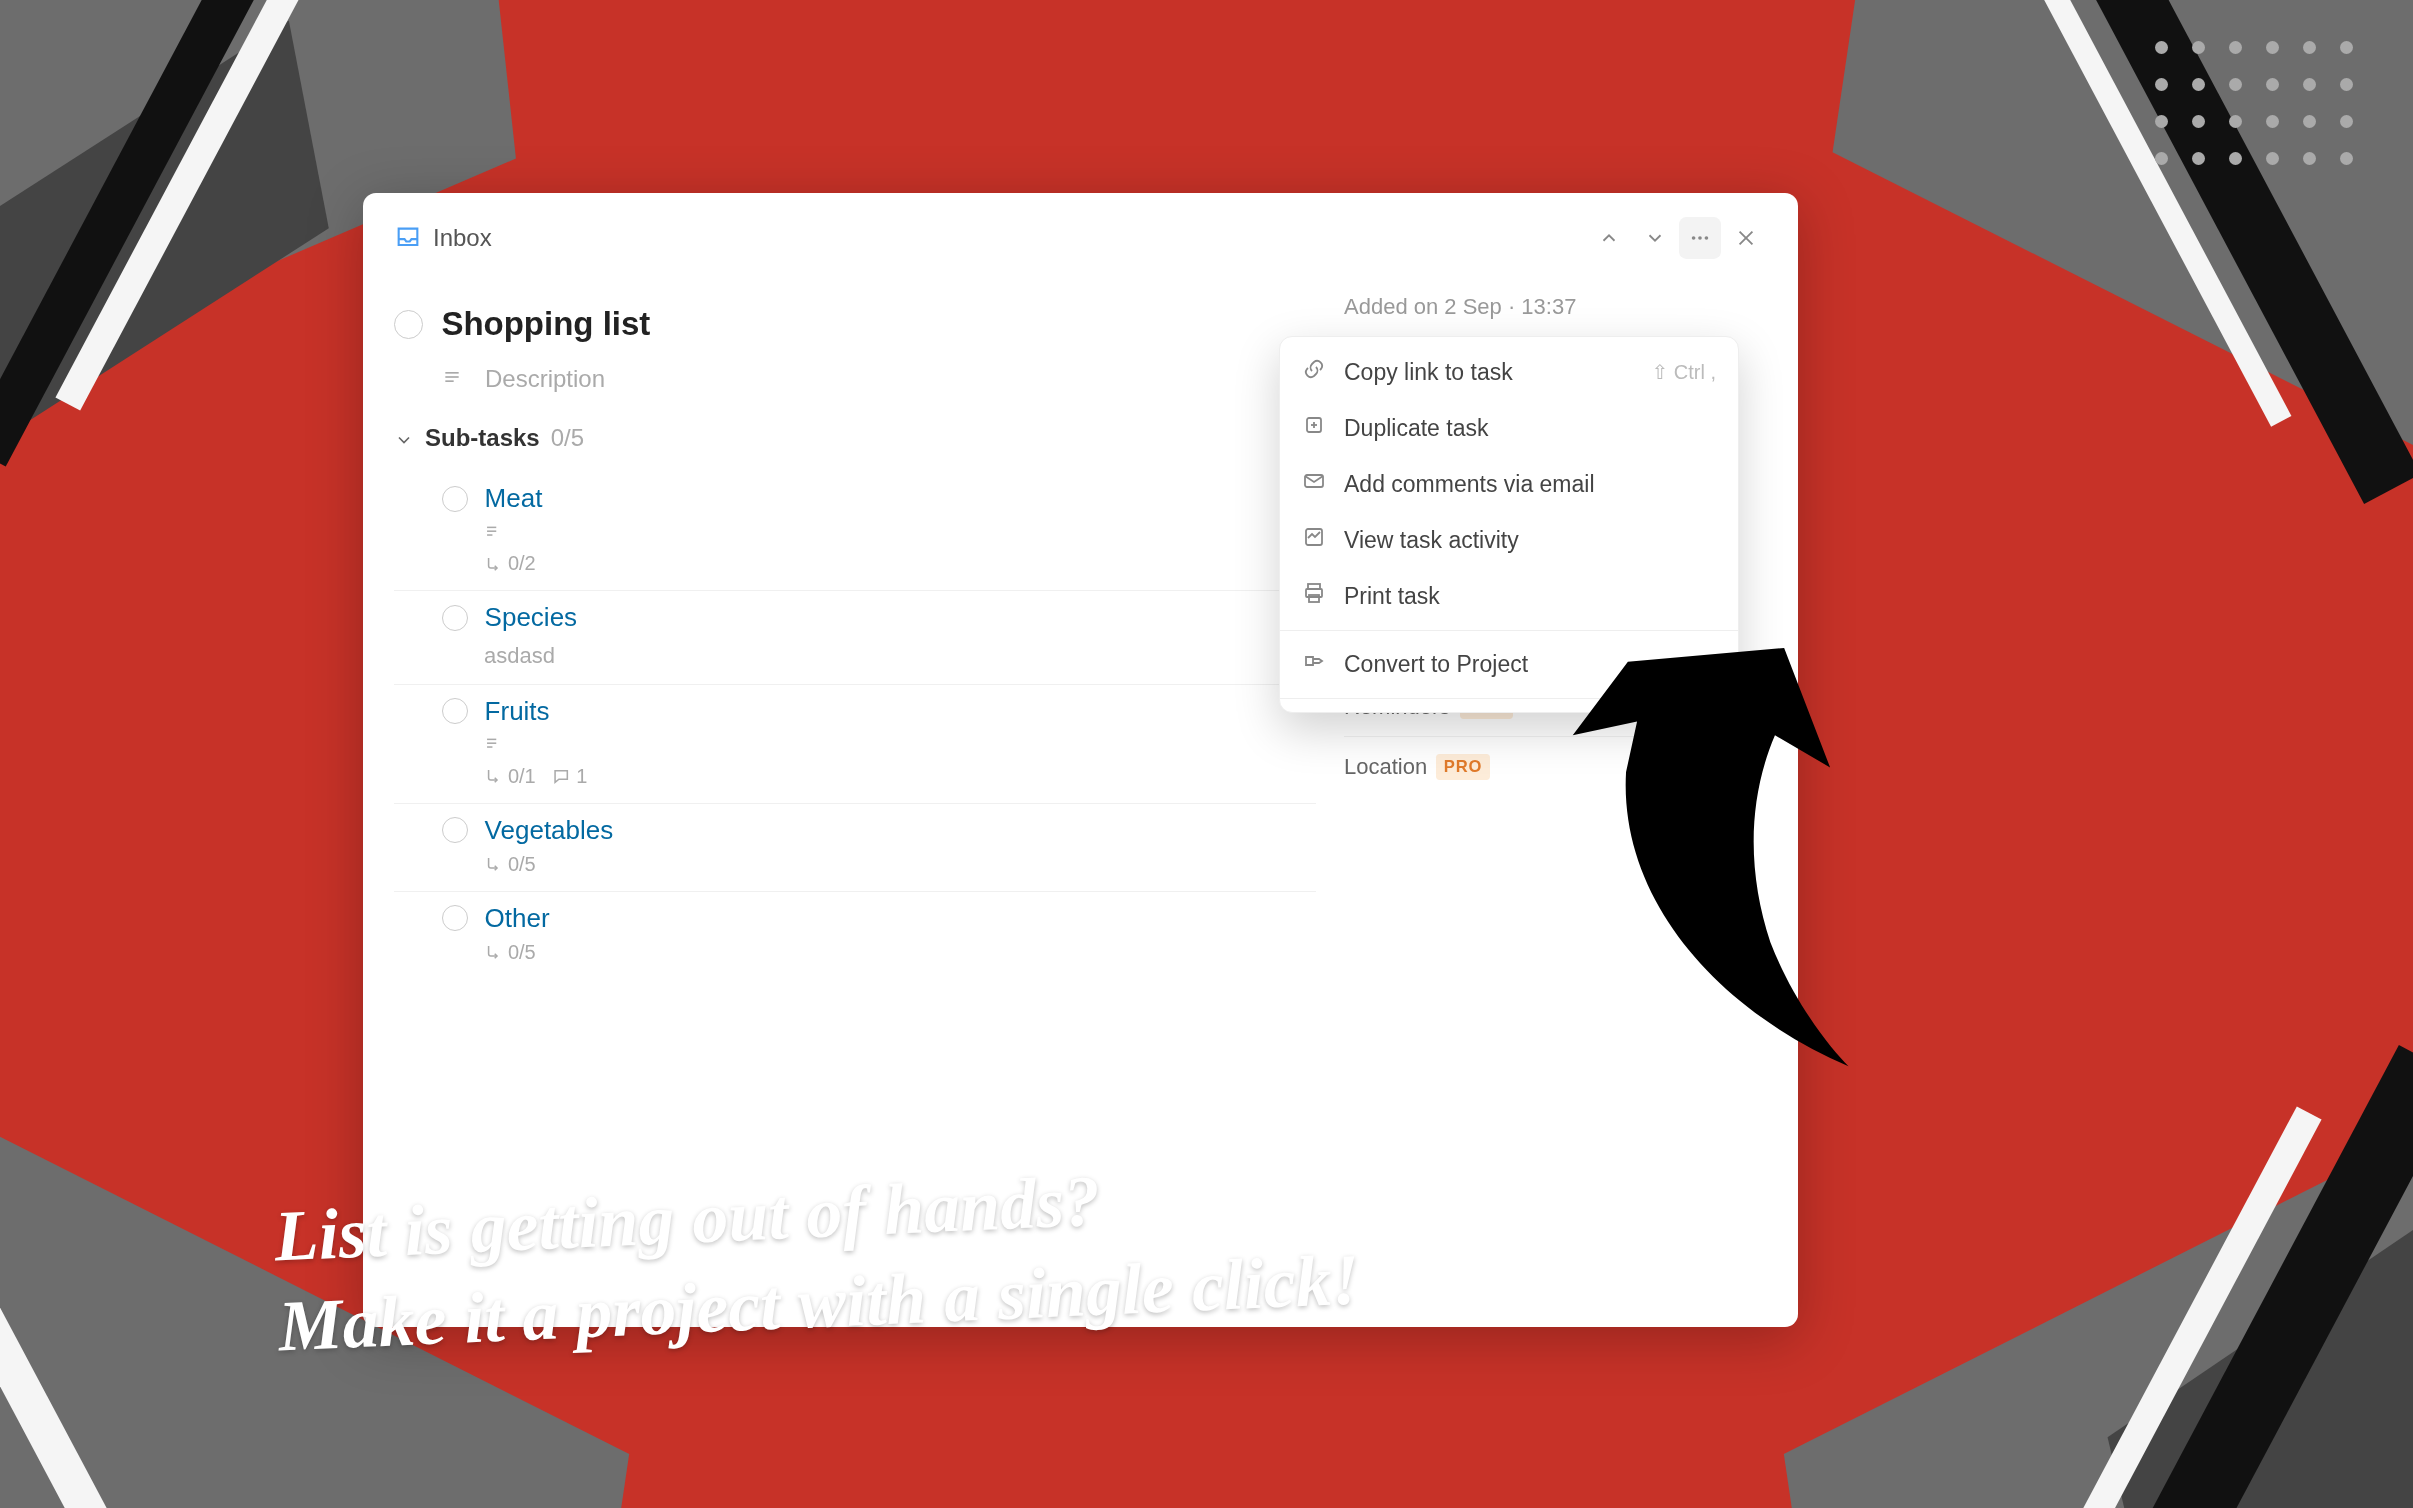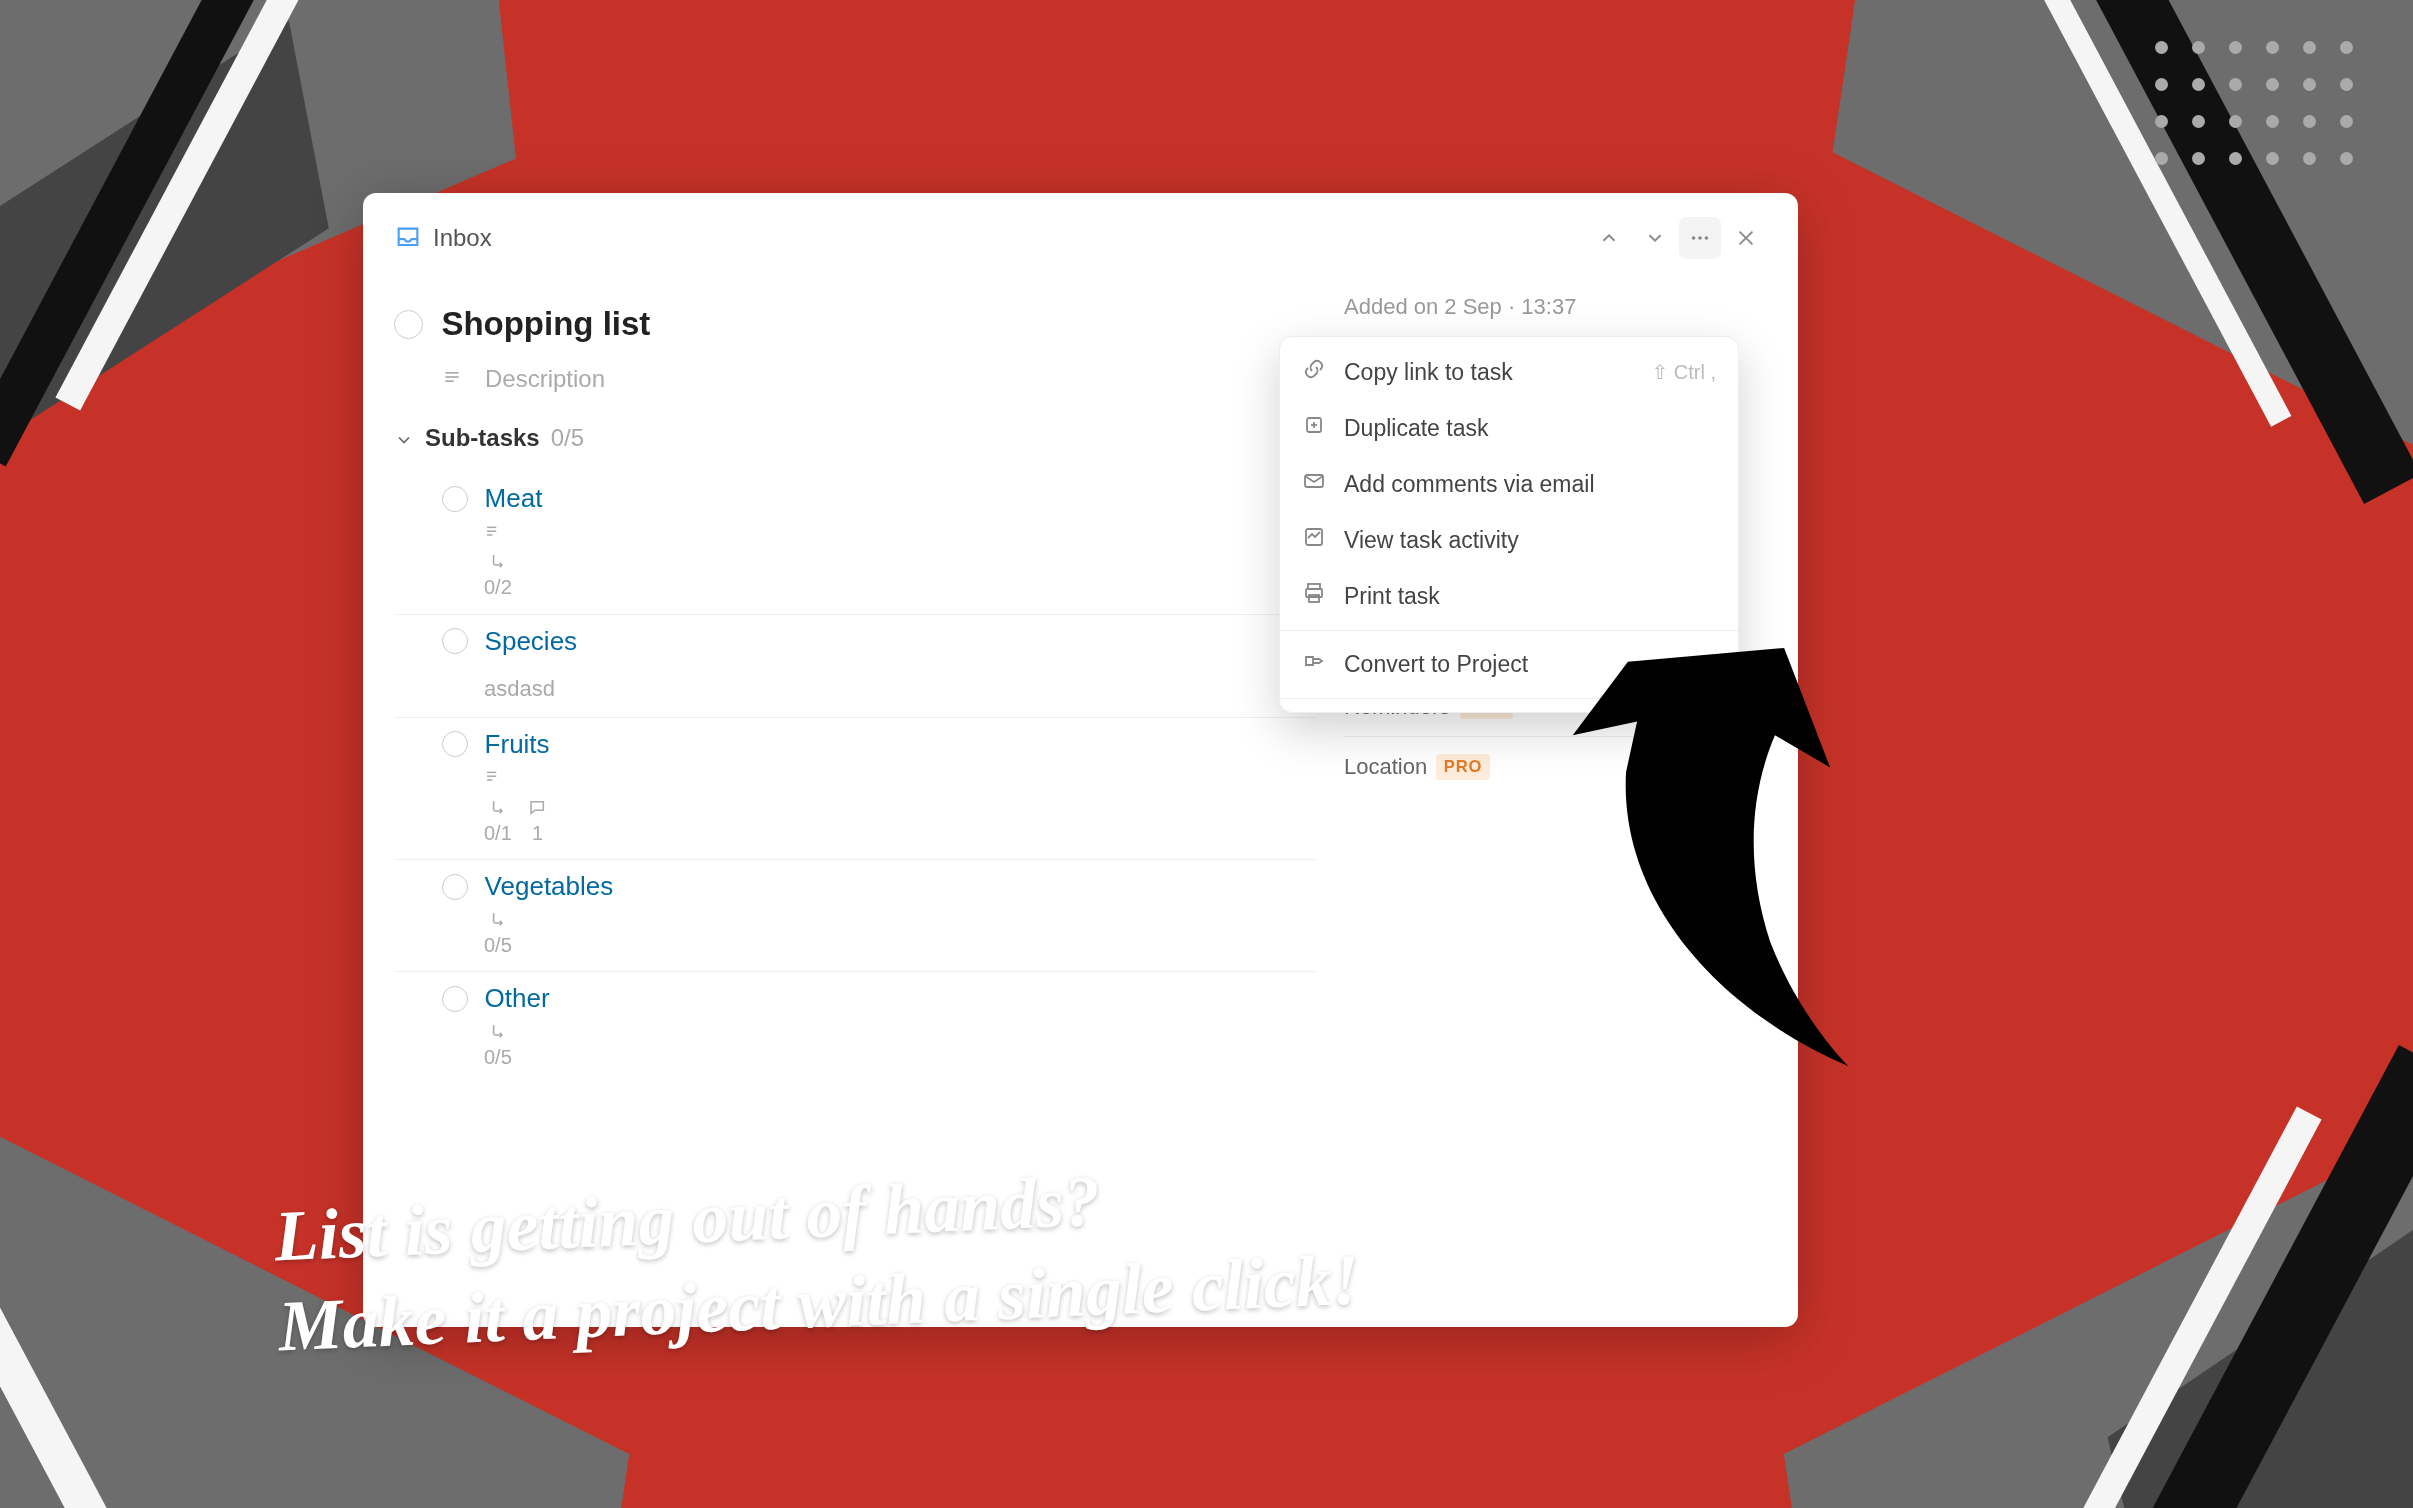--- a/index.html
+++ b/index.html
@@ -201,26 +201,26 @@
   .subtask-meta {
     padding-left: 42px;
     display: flex; align-items: center;
     gap: 16.6px;
     margin-top: 7.4px;
     color: #aaa;
     font-size: 20px;
   }
   .subtask-note {
     padding-left: 42px;
-    margin-top: 19px;
+    margin-top: 10px;
     color: #aaa;
     font-size: 22px;
   }
   .subtask-meta svg { width: 18.4px; height: 18.4px; }
-  .mini-icon { display:inline-flex; align-items:center; gap:5.5px;flex-direction:column; }
+  .mini-icon { display:inline-flex; align-items:center; gap:5.5px; }
 
   .added-on {
     font-size: 22px;
     color: #999;
     margin-top: 5.5px;
     margin-bottom: 26px;
   }
   .side-row {
     display:flex; align-items:center;
     gap: 9.2px;

